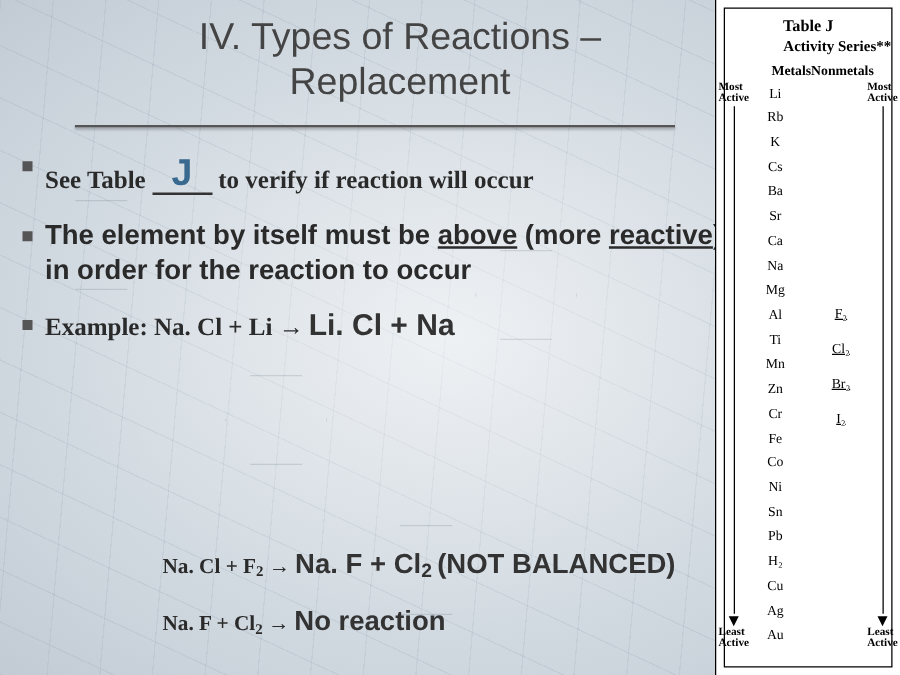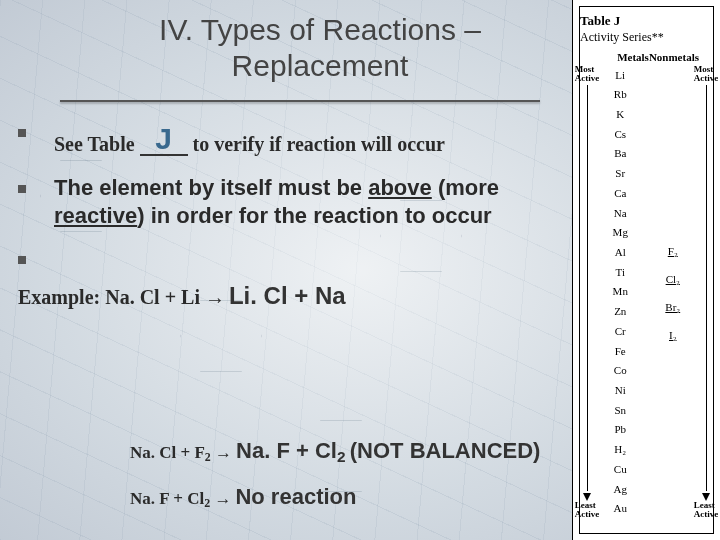--- a/index.html
+++ b/index.html
@@ -62,21 +62,20 @@
   .bullets {
     position: absolute;
     top: 120px;
     left: 18px;
     width: 560px;
   }
   .row {
     display: flex;
     align-items: flex-start;
     margin-bottom: 18px;
-    gap: 18px;
   }
   .sq {
     width: 8px;
     height: 8px;
     background: #555;
     margin-top: 9px;
     margin-right: 10px;
     flex: 0 0 auto;
   }
   .serif20 {
@@ -152,27 +151,28 @@
   .panel .border-box {
     position: absolute;
     top: 6px;
     left: 6px;
     right: 6px;
     bottom: 6px;
     border: 1px solid #000;
     box-sizing: border-box;
   }
   .panel-title {
+    text-align: center;
     font-weight: bold;
     margin-top: 6px;
     font-size: 13px;
   }
   .panel-sub {
-    text-align: left;
-    font-weight: normal;
+    text-align: right;
+    font-weight: bold;
     font-size: 12px;
     margin-top: 1px;
   }
   .col-heads {
     display: flex;
     justify-content: flex-end;
     font-weight: bold;
     margin-top: 6px;
     font-size: 11px;
   }
@@ -244,21 +244,21 @@
     </div>
 
     <div class="row" style="margin-top:18px;">
       <div class="sq" style="margin-top:11px;"></div>
       <div class="sans22">
         <span>The element by itself must be </span><span class="under">above</span><span> (more </span><span class="under">reactive</span><span>) in order for the reaction to occur</span>
       </div>
     </div>
 
 
-    <div class="row" style="margin-top:14px;flex-direction:column;">
+    <div class="row" style="margin-top:14px;">
       <div class="sq"></div>
       <div>
         <span class="serif20">Example: Na. Cl + Li </span>
         <span class="serif20 arrow">→</span>
         <span class="eq-right" style="font-size:24px;">Li. Cl + Na</span>
       </div>
     </div>
 
   </div>
 

